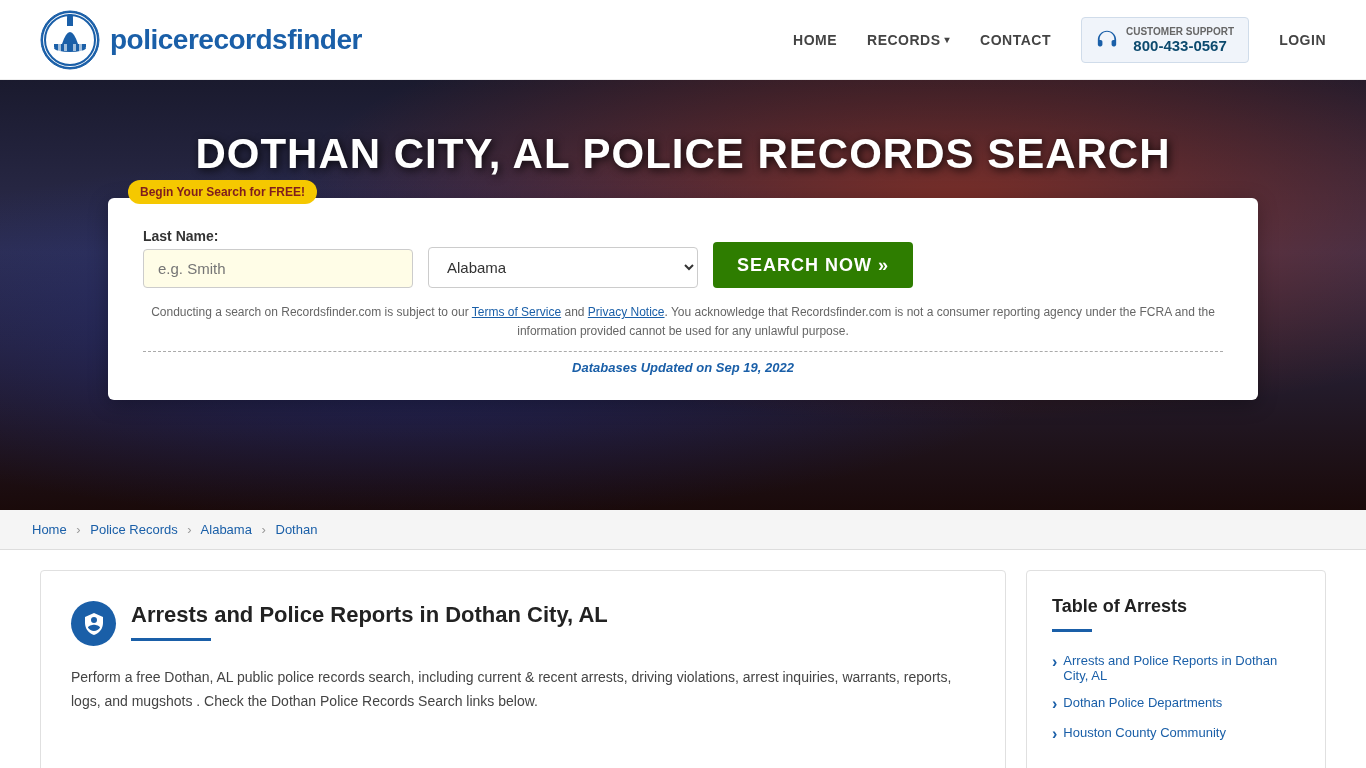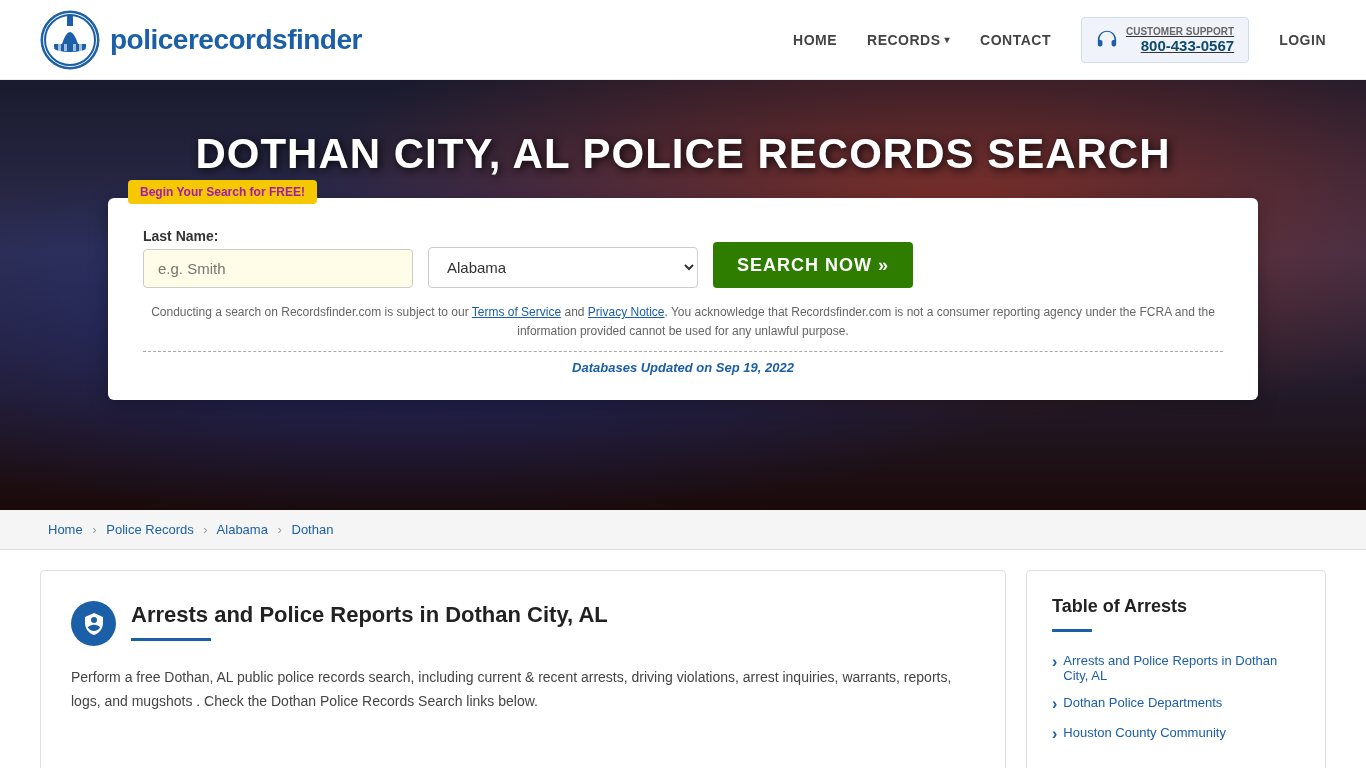--- a/index.html
+++ b/index.html
@@ -64,22 +64,21 @@
       cursor: pointer;
     }
     .headset-icon {
       width: 22px;
       height: 22px;
       color: #1a5fa8;
     }
     .support-text {
       display: flex;
       flex-direction: column;
-      align-items: flex-end;
-      text-decoration: underline;
+      align-items: center;
     }
     .support-label {
       font-size: 10px;
       color: #666;
       text-transform: uppercase;
       font-weight: 600;
     }
     .support-number {
       font-size: 15px;
       font-weight: 700;
@@ -142,25 +141,25 @@
       padding: 30px 35px 25px;
       width: 1150px;
       max-width: 95%;
       box-shadow: 0 4px 20px rgba(0,0,0,0.3);
     }
     .free-badge {
       position: absolute;
       top: -18px;
       left: 20px;
       background: #f5c800;
-      color: #a21caf;
+      color: #7f1d1d;
       font-size: 12px;
       font-weight: 700;
       padding: 5px 12px;
-      border-radius: 4px;
+      border-radius: 12px;
       white-space: nowrap;
     }
     .form-row {
       display: flex;
       align-items: flex-end;
       gap: 15px;
       margin-bottom: 15px;
     }
     .form-group {
       display: flex;
@@ -225,21 +224,21 @@
     }
     .db-updated::before {
       content: '';
       display: block;
       border-top: 1px dashed #aaa;
       margin-bottom: 8px;
     }
 
     
     .breadcrumb {
-      padding: 12px 48px;
+      padding: 12px 32px;
       background: #f5f5f5;
       border-bottom: 1px solid #ddd;
       font-size: 13px;
       color: #1a5fa8;
     }
     .breadcrumb span {
       color: #999;
       margin: 0 6px;
     }
     .breadcrumb a {

